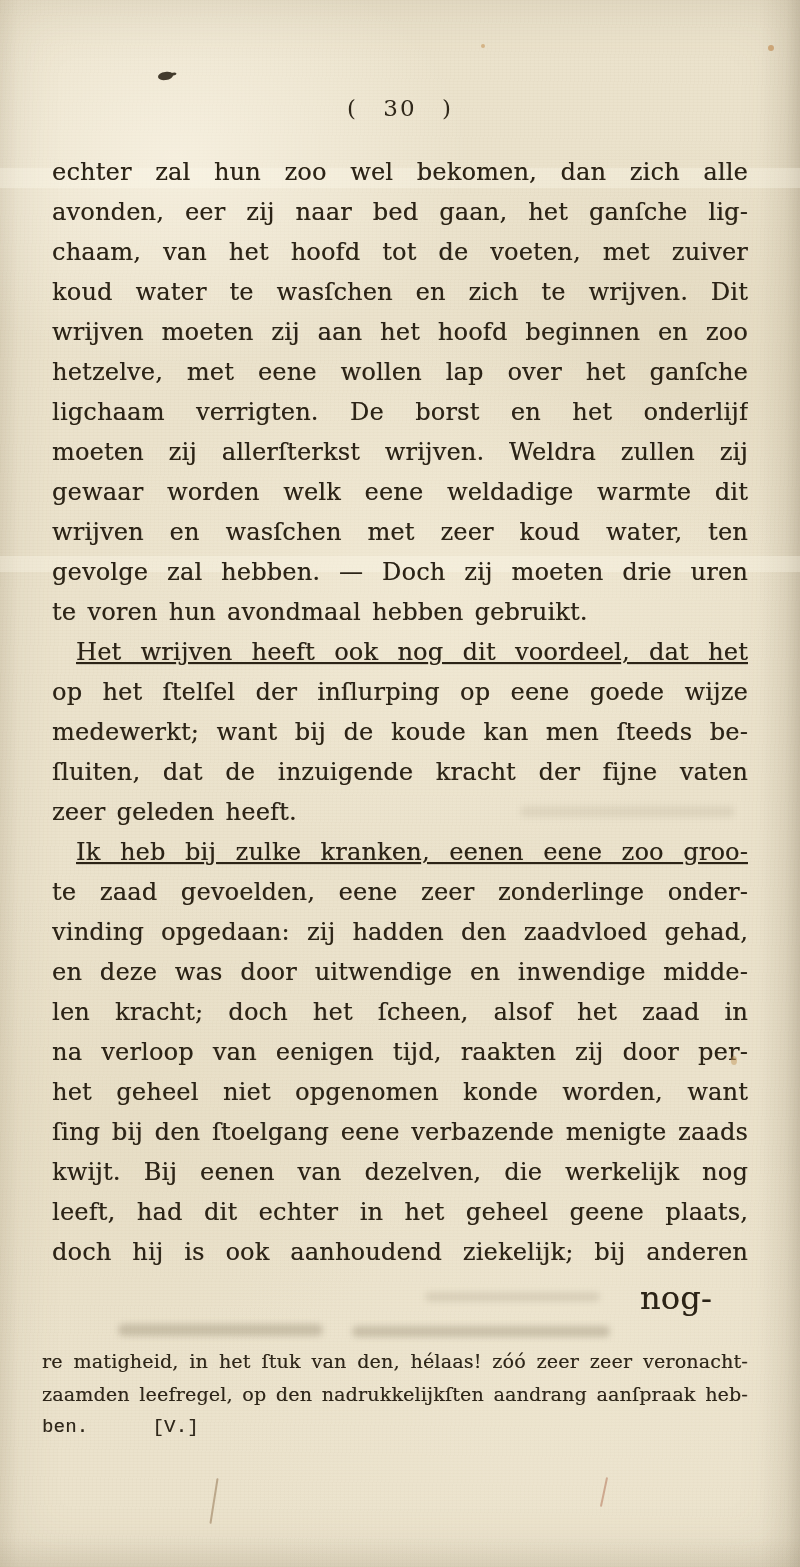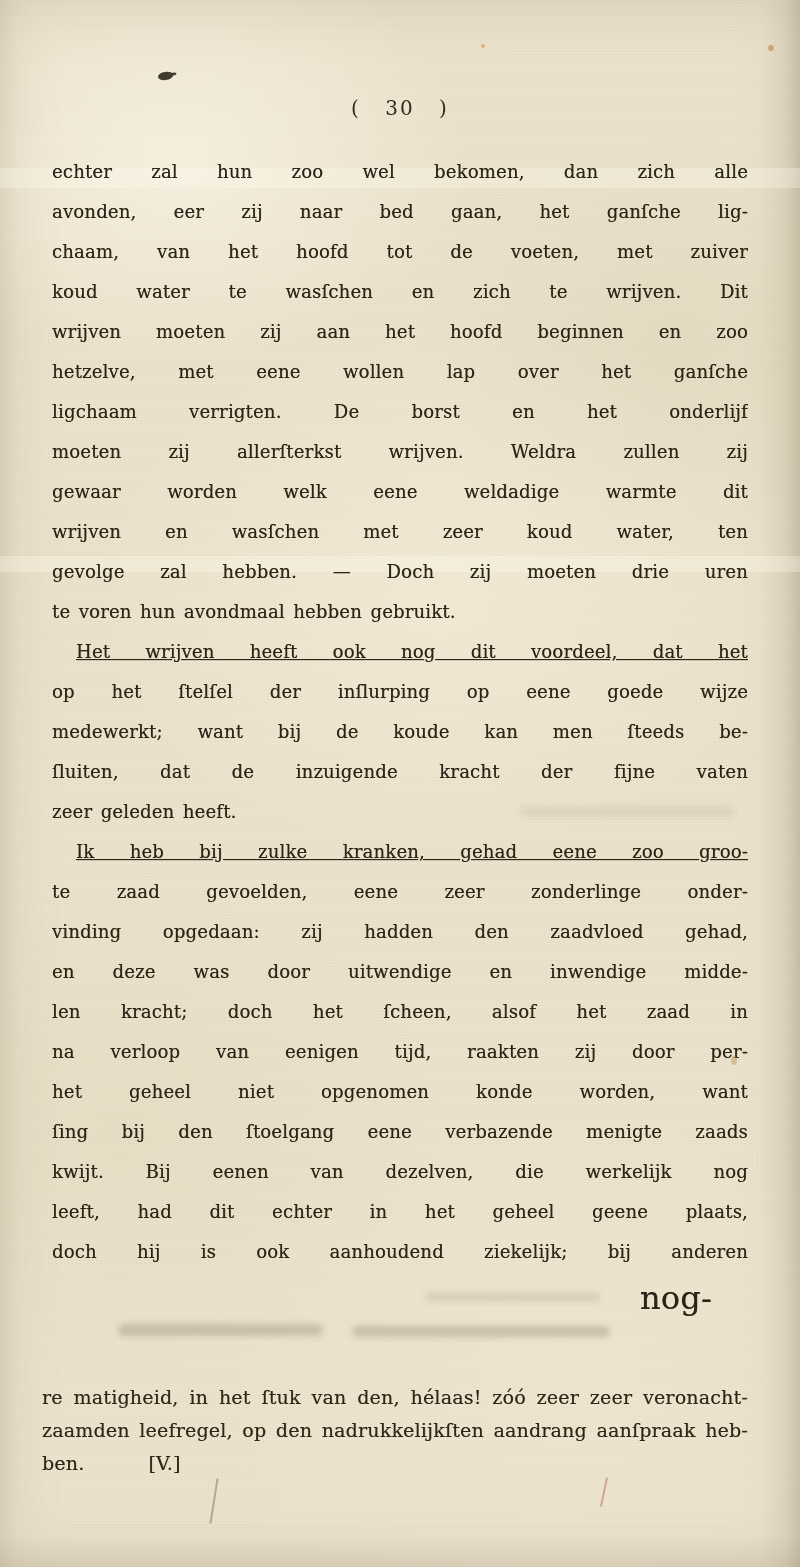--- a/index.html
+++ b/index.html
@@ -25,28 +25,28 @@
       repeating-linear-gradient(92deg, rgba(120,105,78,0.02) 0 1px, rgba(255,252,240,0.015) 1px 4px);
     box-shadow: inset 0 0 60px rgba(120,104,76,0.18);
     color: #2b2316;
   }
   .scan-band { position: absolute; left: 0; width: 800px; background: rgba(255,251,238,0.30); pointer-events: none; }
   .band-1 { top: 168px; height: 20px; }
   .band-2 { top: 556px; height: 16px; }
 
   .page-number {
     position: absolute; top: 88px; left: 0; width: 100%;
-    text-align: center; font-size: 20px; line-height: 40px;
+    text-align: center; font-size: 23px; line-height: 40px;
     letter-spacing: 2px; word-spacing: 16px;
     color: #30281a;
   }
 
   .text-block {
     position: absolute; left: 52px; top: 152px; width: 696px;
-    font-size: 18px; letter-spacing: 0.2px; word-spacing: 0.14em;
+    font-size: 24px; letter-spacing: 0.2px; word-spacing: 0.14em;
     color: #2b2316;
     text-shadow: 0.3px 0.3px 0.5px rgba(43,35,22,0.55);
   }
   .line {
     height: 40px; line-height: 40px;
     text-align: justify; text-align-last: justify;
     overflow: hidden;
   }
   .line.indent { text-indent: 24px; text-decoration: underline; }
   .line.para-end { text-align: right; text-align-last: left; }
@@ -55,28 +55,27 @@
     position: absolute; top: 1278px; right: 88px;
     font-size: 32px; line-height: 40px; letter-spacing: 0.2px;
     color: #2b2316; text-shadow: 0.3px 0.3px 0.5px rgba(43,35,22,0.55);
   }
 
   .footnote {
     position: absolute; left: 42px; top: 1345px; width: 706px;
     font-size: 19px; letter-spacing: 0.2px; word-spacing: 0.12em;
     color: #2e2619;
     text-shadow: 0.3px 0.3px 0.4px rgba(46,38,25,0.5);
-    margin-top: 36px;
   }
   .fn-line {
     height: 33px; line-height: 33px;
     text-align: justify; text-align-last: justify;
     overflow: hidden;
   }
-  .fn-last { text-align: center; text-align-last: left; }
+  .fn-last { text-align: center; text-align-last: left; font-family: Liberation Mono, monospace; }
   .fn-signature { display: inline-block; margin-left: 64px; }
 
   
   .artifact { position: absolute; pointer-events: none; }
   .ink-blot {
     left: 158px; top: 72px; width: 15px; height: 8px;
     background: #2b2316; border-radius: 50% 40% 50% 45%;
     transform: rotate(-6deg); opacity: 0.88;
     box-shadow: 6px -1px 0 -2.5px #2b2316;
   }
@@ -112,21 +111,21 @@
     <div class="line">moeten zij allerſterkst wrijven. Weldra zullen zij</div>
     <div class="line">gewaar worden welk eene weldadige warmte dit</div>
     <div class="line">wrijven en wasſchen met zeer koud water, ten</div>
     <div class="line">gevolge zal hebben. — Doch zij moeten drie uren</div>
     <div class="line para-end">te voren hun avondmaal hebben gebruikt.</div>
     <div class="line indent">Het wrijven heeft ook nog dit voordeel, dat het</div>
     <div class="line">op het ſtelſel der inſlurping op eene goede wijze</div>
     <div class="line">medewerkt; want bij de koude kan men ſteeds be-</div>
     <div class="line">ſluiten, dat de inzuigende kracht der fijne vaten</div>
     <div class="line para-end">zeer geleden heeft.</div>
-    <div class="line indent">Ik heb bij zulke kranken, gehad eene zoo groo-</div>
+    <div class="line indent">Ik heb bij zulke kranken, eenen eene zoo groo-</div>
     <div class="line">te zaad gevoelden, eene zeer zonderlinge onder-</div>
     <div class="line">vinding opgedaan: zij hadden den zaadvloed gehad,</div>
     <div class="line">en deze was door uitwendige en inwendige midde-</div>
     <div class="line">len kracht; doch het ſcheen, alsof het zaad in</div>
     <div class="line">na verloop van eenigen tijd, raakten zij door per-</div>
     <div class="line">het geheel niet opgenomen konde worden, want</div>
     <div class="line">ſing bij den ſtoelgang eene verbazende menigte zaads</div>
     <div class="line">kwijt. Bij eenen van dezelven, die werkelijk nog</div>
     <div class="line">leeft, had dit echter in het geheel geene plaats,</div>
     <div class="line">doch hij is ook aanhoudend ziekelijk; bij anderen</div>

